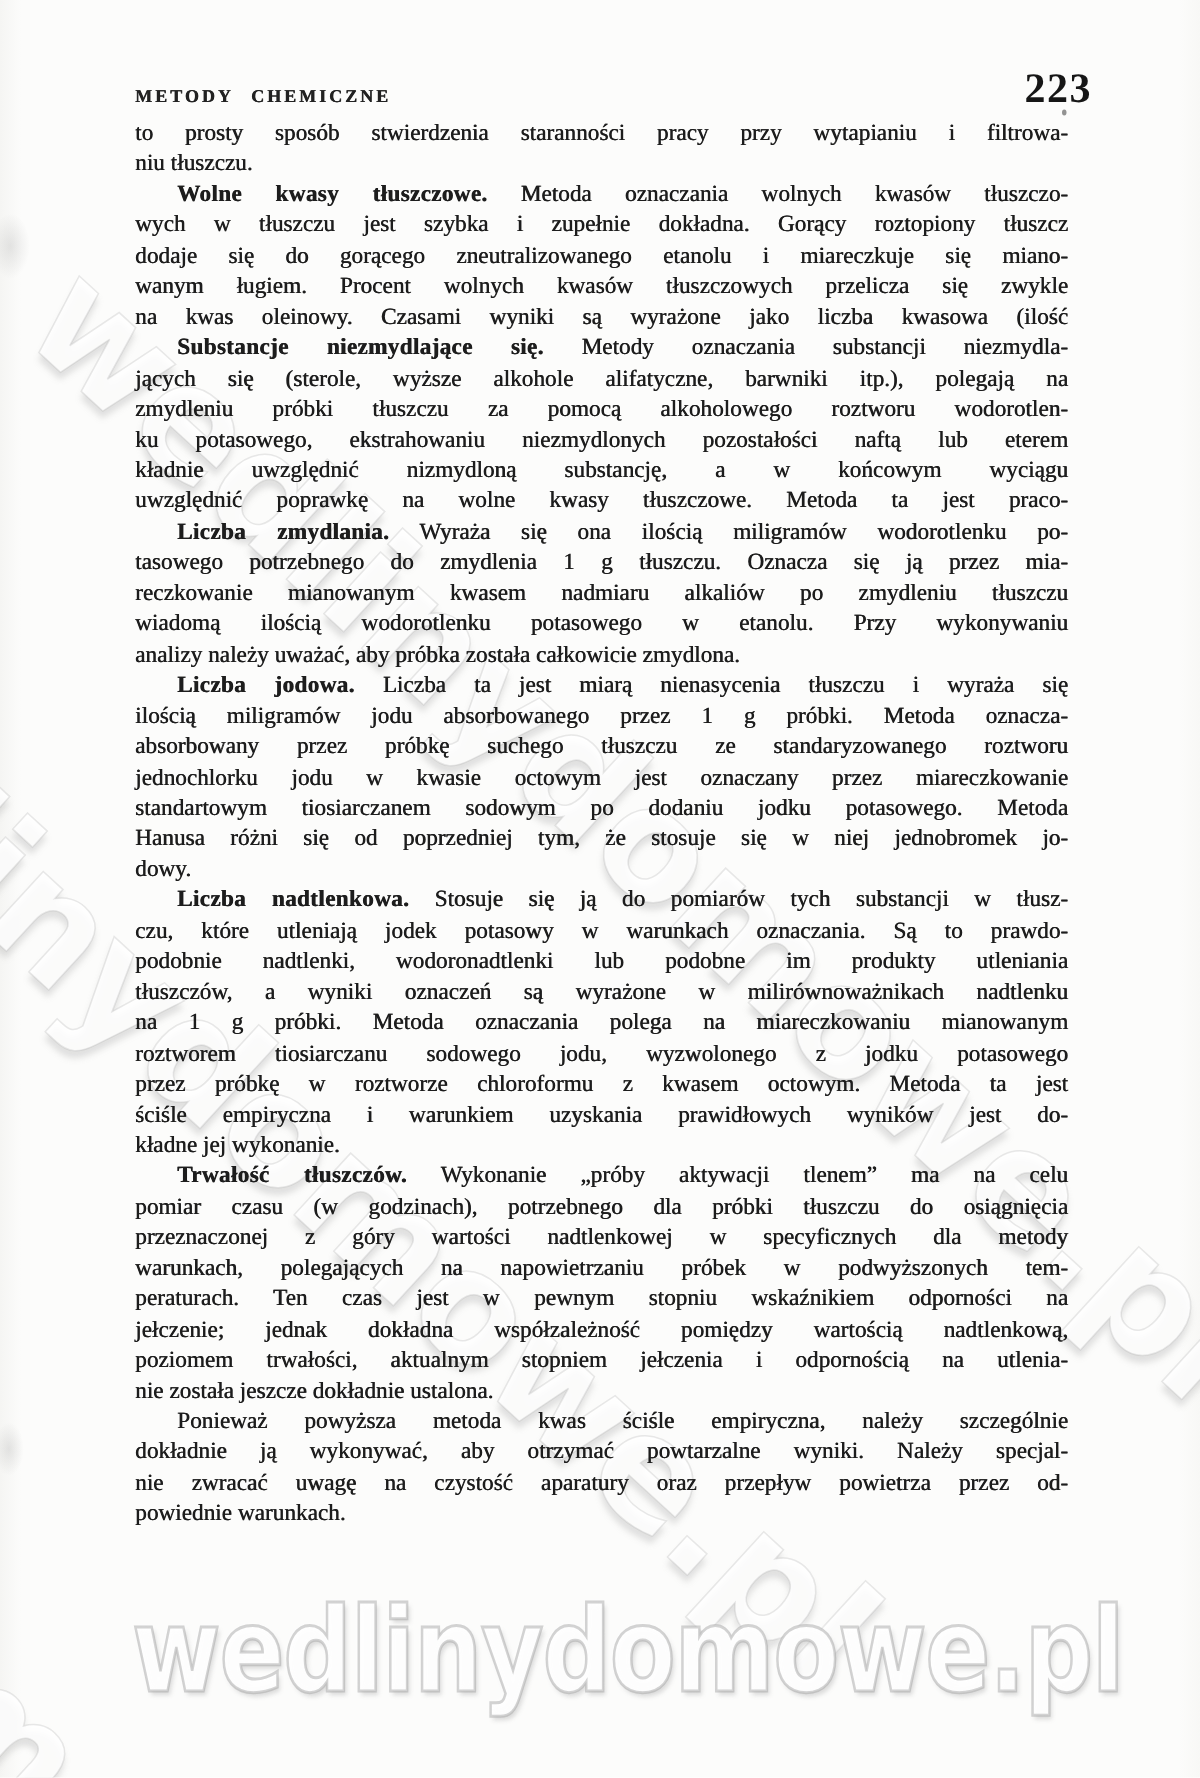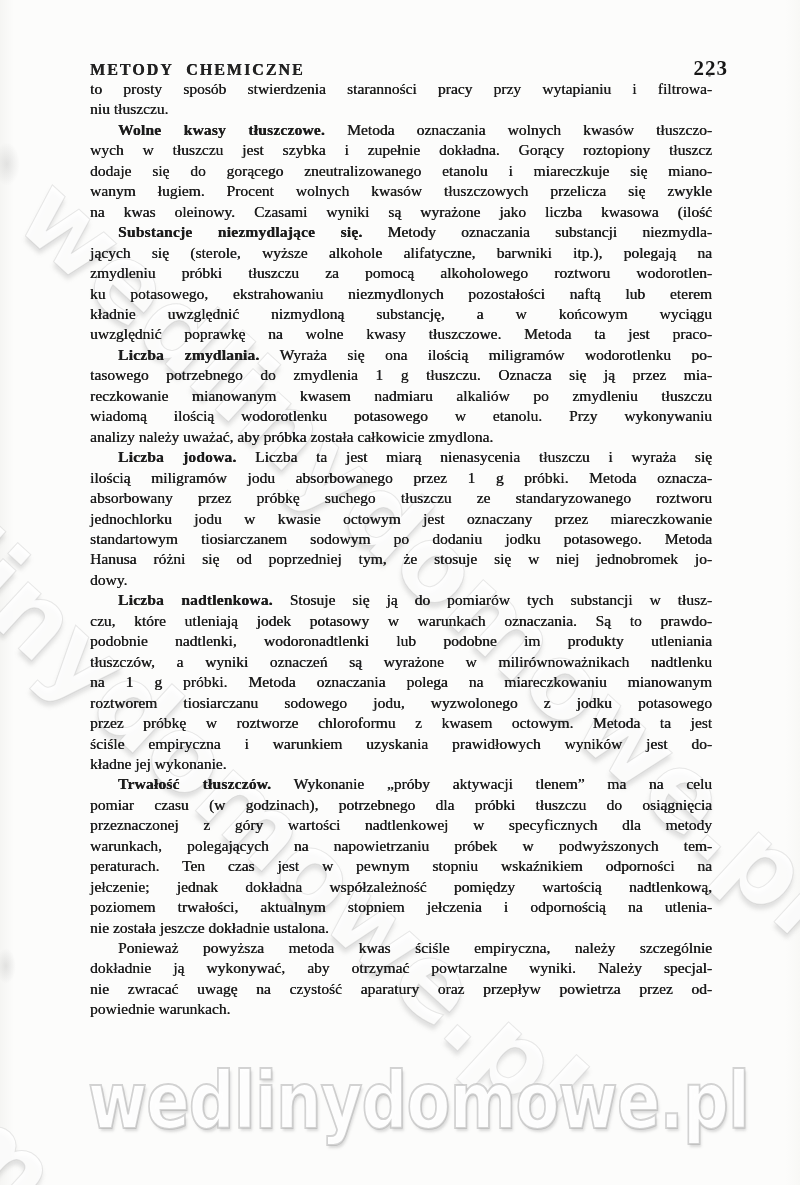--- a/index.html
+++ b/index.html
@@ -13,29 +13,28 @@
     overflow: hidden;
   }
   
   .hdr {
     position: absolute;
     left: 90px; right: 72px; top: 44px;
     display: flex; justify-content: space-between; align-items: baseline;
     z-index: 3;
   }
   .section-title {
-    font-size: 16px; font-weight: bold;
+    font-size: 12px; font-weight: bold;
     letter-spacing: 2px; word-spacing: 7px;
     color: #222;
     text-shadow: 0.3px 0 0 currentColor;
   }
   .page-num {
-    font-size: 21px; font-weight: bold; letter-spacing: 1px;
+    font-size: 28px; font-weight: bold; letter-spacing: 1px;
     color: #161616;
-    margin-top: 12px;
   }
   .dot-artifact {
     position: absolute; left: 708px; top: 73px;
     width: 3px; height: 4px; border-radius: 50%;
     background: rgba(60,60,60,0.55);
     z-index: 3;
   }
   
   .body {
     position: absolute;

